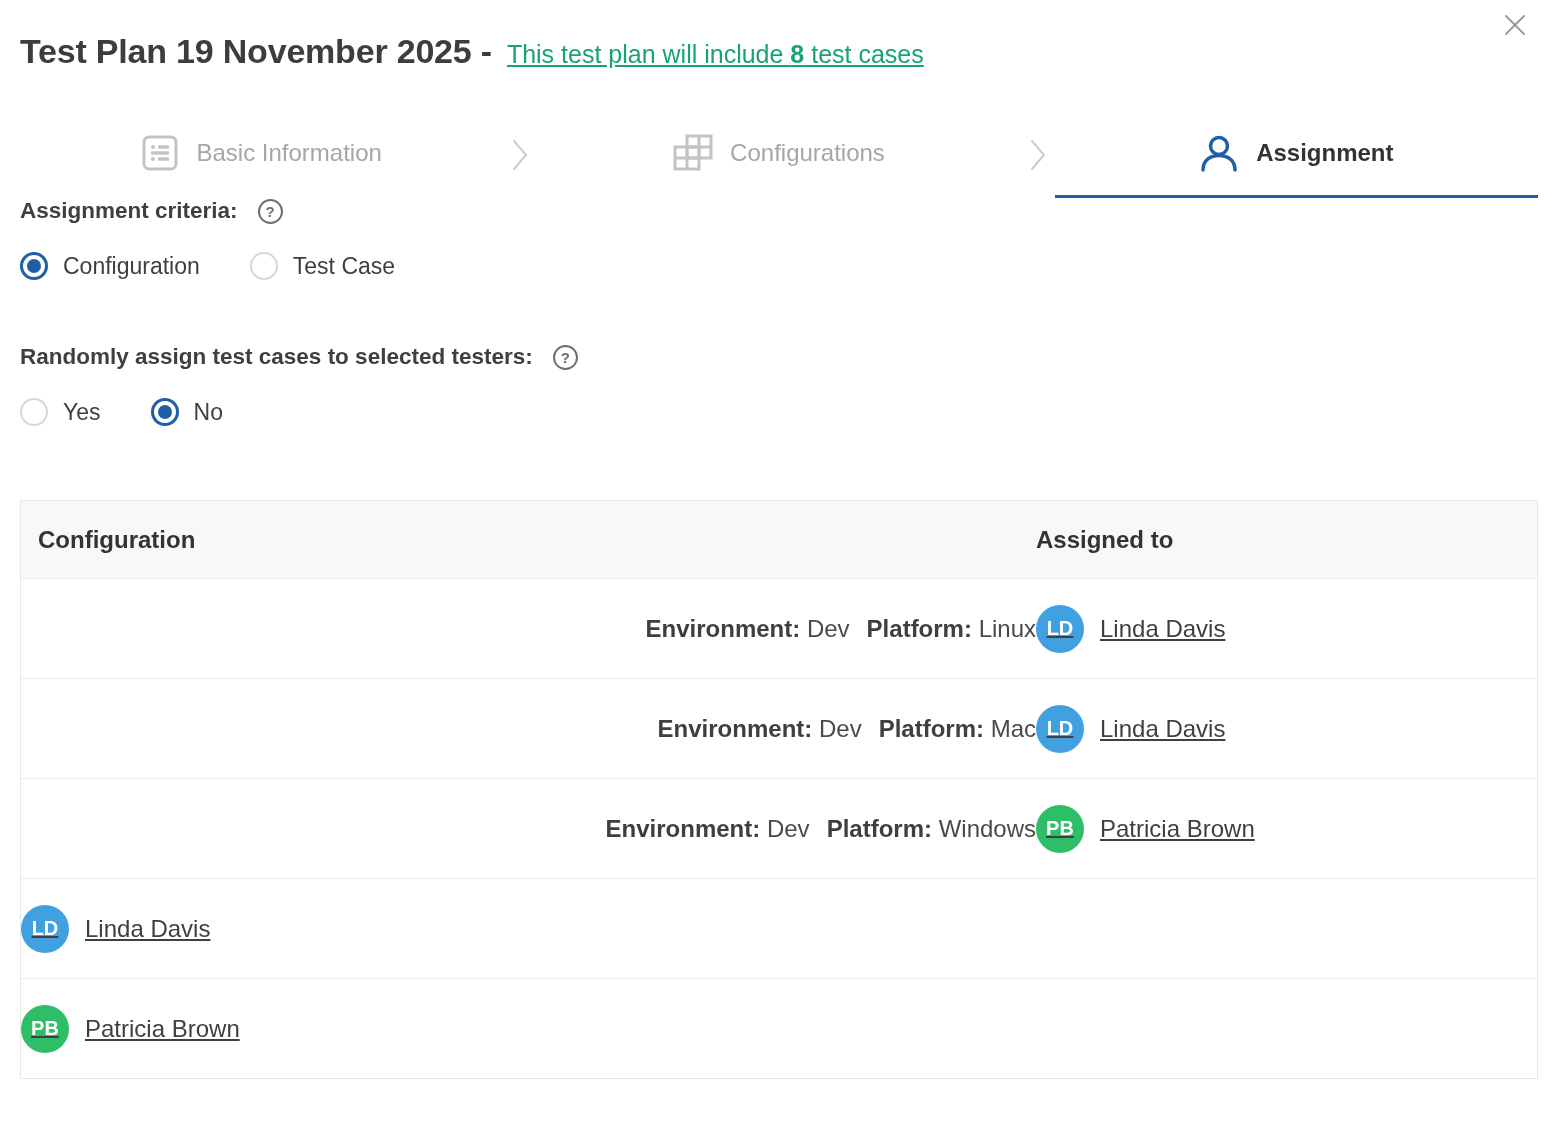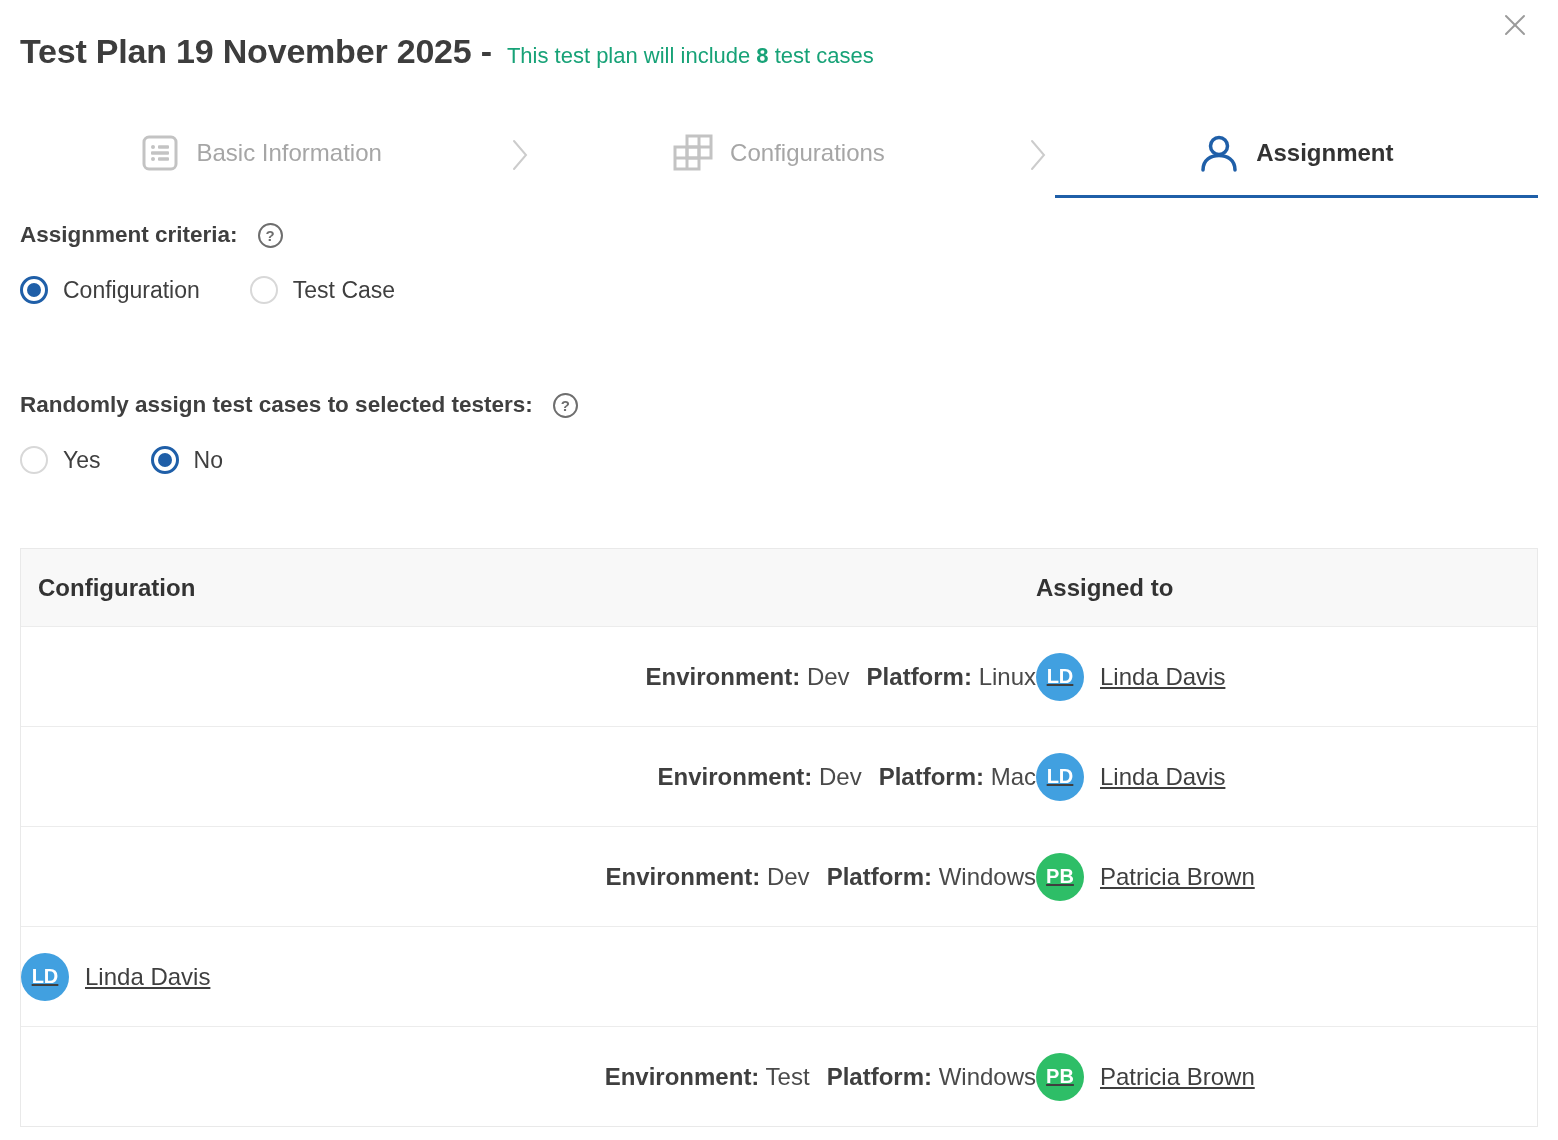--- a/index.html
+++ b/index.html
@@ -13,21 +13,21 @@
   
   .close-btn {
     position:absolute; top:10px; right:28px; width:30px; height:30px;
     background:none; border:none; cursor:pointer; padding:0;
     display:flex; align-items:center; justify-content:center;
   }
 
   
   .header-row { display:flex; align-items:baseline; }
   .page-title { font-size:34px; font-weight:bold; color:#3d3d3d; letter-spacing:-0.2px; }
-  .subtitle { font-size:22px; color:#17a277; margin-left:15px; }
+  .subtitle { font-size:25px; color:#17a277; margin-left:15px;text-decoration:underline; }
   .subtitle b { font-weight:bold; }
 
   
   .steps { margin-top:40px; display:flex; align-items:stretch; height:87px; }
   .step {
     flex:1; display:flex; align-items:center; justify-content:center; gap:17px;
     cursor:pointer; border-bottom:3px solid transparent;
   }
   .step.active { border-bottom-color:#1f5fa8; }
   .step-label { font-size:24px; color:#a6a6a6; }
@@ -36,22 +36,22 @@
 
   
   .section { padding:0 0; }
   .section-label-row { display:flex; align-items:center; }
   .section-label { font-size:22.5px; font-weight:bold; color:#3f3f3f; }
   .help-icon {
     width:25px; height:25px; margin-left:20px; border:2px solid #6e6e6e; border-radius:50%;
     display:inline-flex; align-items:center; justify-content:center;
     font-size:15px; font-weight:bold; color:#6e6e6e; cursor:pointer;
   }
-  .criteria-section { margin-top:24px; }
-  .random-section { margin-top:88px; }
+  .criteria-section { margin-top:0; }
+  .random-section { margin-top:64px; }
 
   
   .radio-row { display:flex; align-items:center; margin-top:28px; }
   .radio-option { display:flex; align-items:center; cursor:pointer; margin-right:50px; }
   .radio-circle {
     width:28px; height:28px; border-radius:50%; background:#fff;
     border:2px solid #d8d8d8; position:relative; flex:0 0 auto;
   }
   .radio-option.checked .radio-circle { border:3px solid #1f5fa8; }
   .radio-option.checked .radio-circle::after {
@@ -228,23 +228,20 @@
   </div>
 
   <div class="table-row">
     <div class="assigned-cell">
       <span class="avatar" style="background: rgb(65, 160, 224);">LD</span>
       <span class="assignee-name">Linda Davis</span>
     </div>
   </div>
 
   <div class="table-row">
-    <div class="config-cell">
-      <span class="pair"><b>Environment:</b> <span>Test</span></span><span class="pair"><b>Platform:</b> <span>Windows</span></span>
-    </div>
     <div class="assigned-cell">
       <span class="avatar" style="background: rgb(46, 190, 103);">PB</span>
       <span class="assignee-name">Patricia Brown</span>
     </div>
   </div>
 </div>
   </div>
 
 </div>
 

